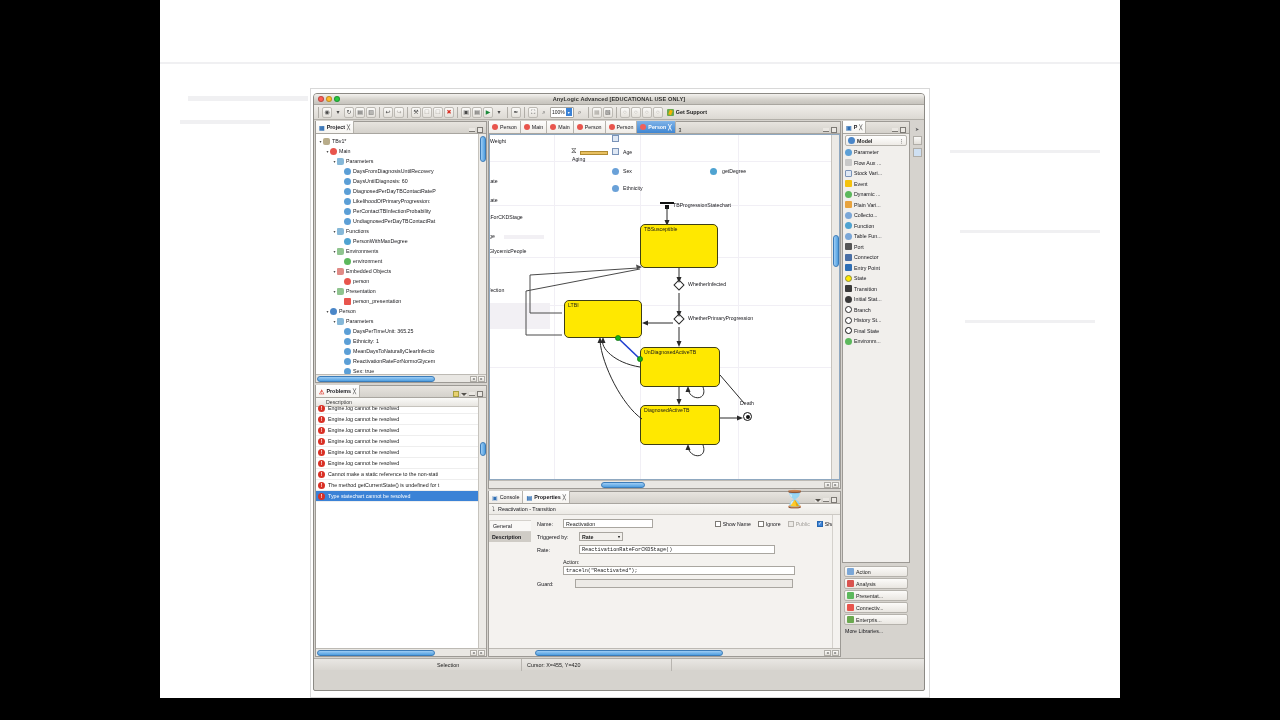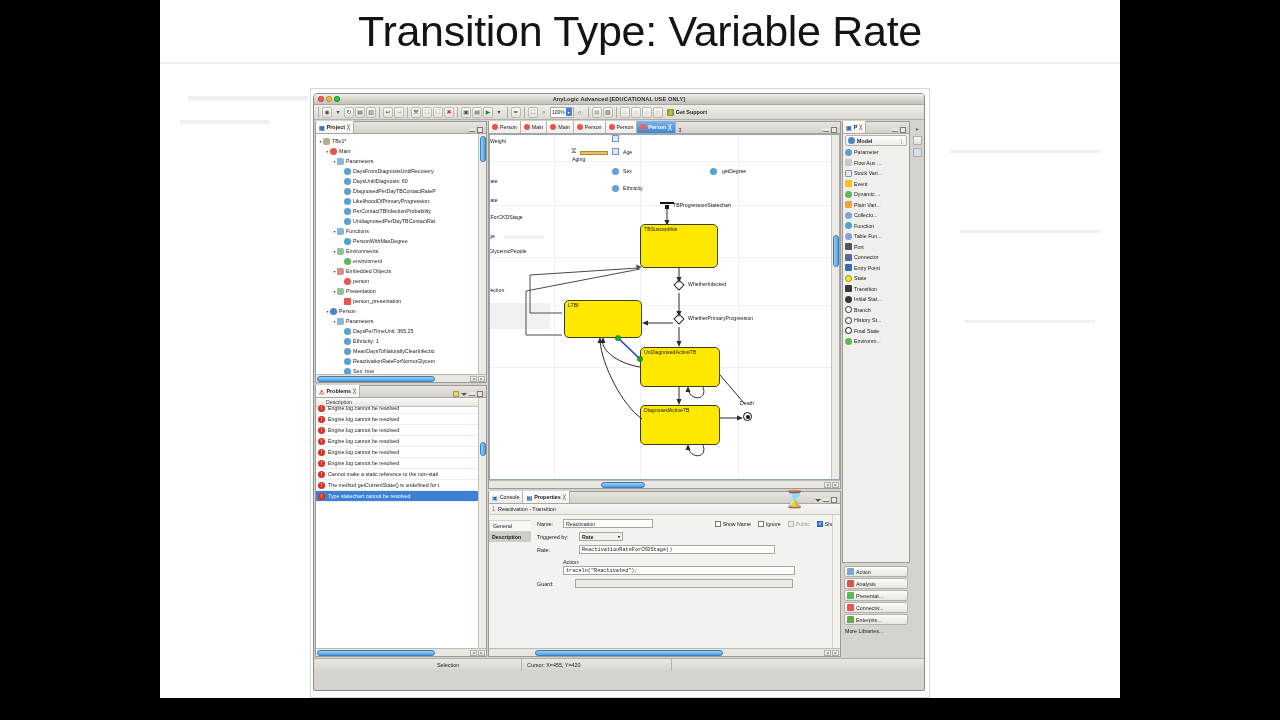--- a/index.html
+++ b/index.html
@@ -300,21 +300,20 @@
 
 <div id="slide">
 
   <div class="ghost" style="left:0;top:62px;width:960px;height:2px;"></div>
   <div class="ghost" style="left:28px;top:96px;width:120px;height:5px;"></div>
   <div class="ghost" style="left:20px;top:120px;width:90px;height:4px;"></div>
   <div class="ghost" style="left:790px;top:150px;width:150px;height:3px;"></div>
   <div class="ghost" style="left:800px;top:230px;width:140px;height:3px;"></div>
   <div class="ghost" style="left:805px;top:320px;width:130px;height:3px;"></div>
 
-  <div id="slide-title">Transition Type: Variable Rate</div>
 
   <div id="shot">
   <div id="appwin">
 
     <div class="titlebar">
       <div class="tl-lights">
         <div class="light red"></div>
         <div class="light yellow"></div>
         <div class="light green"></div>
       </div>

